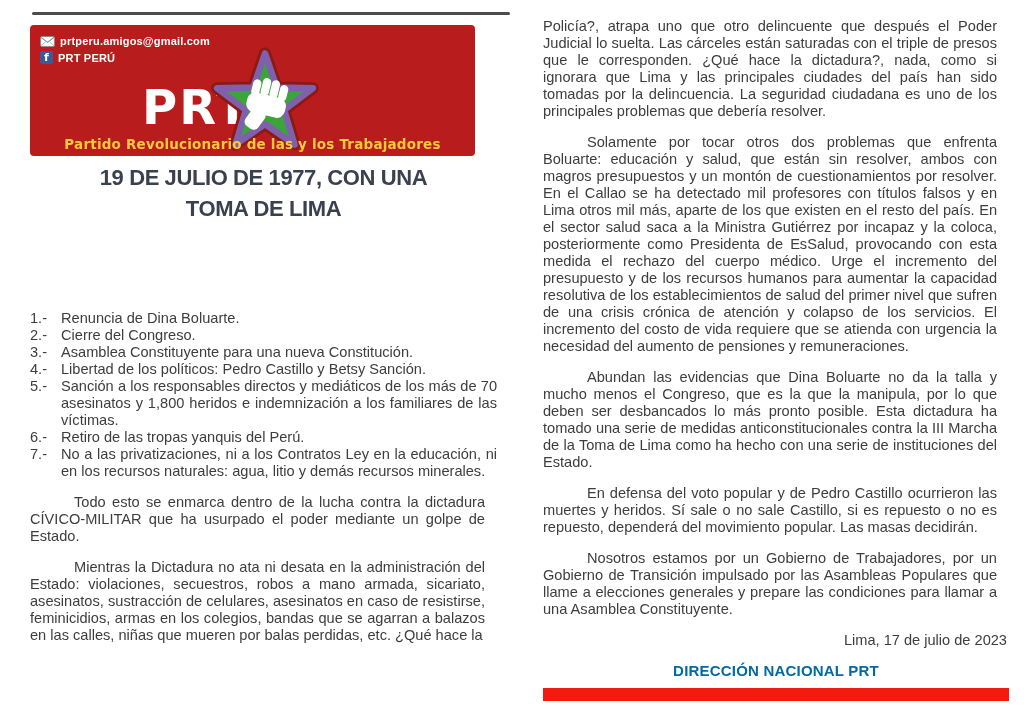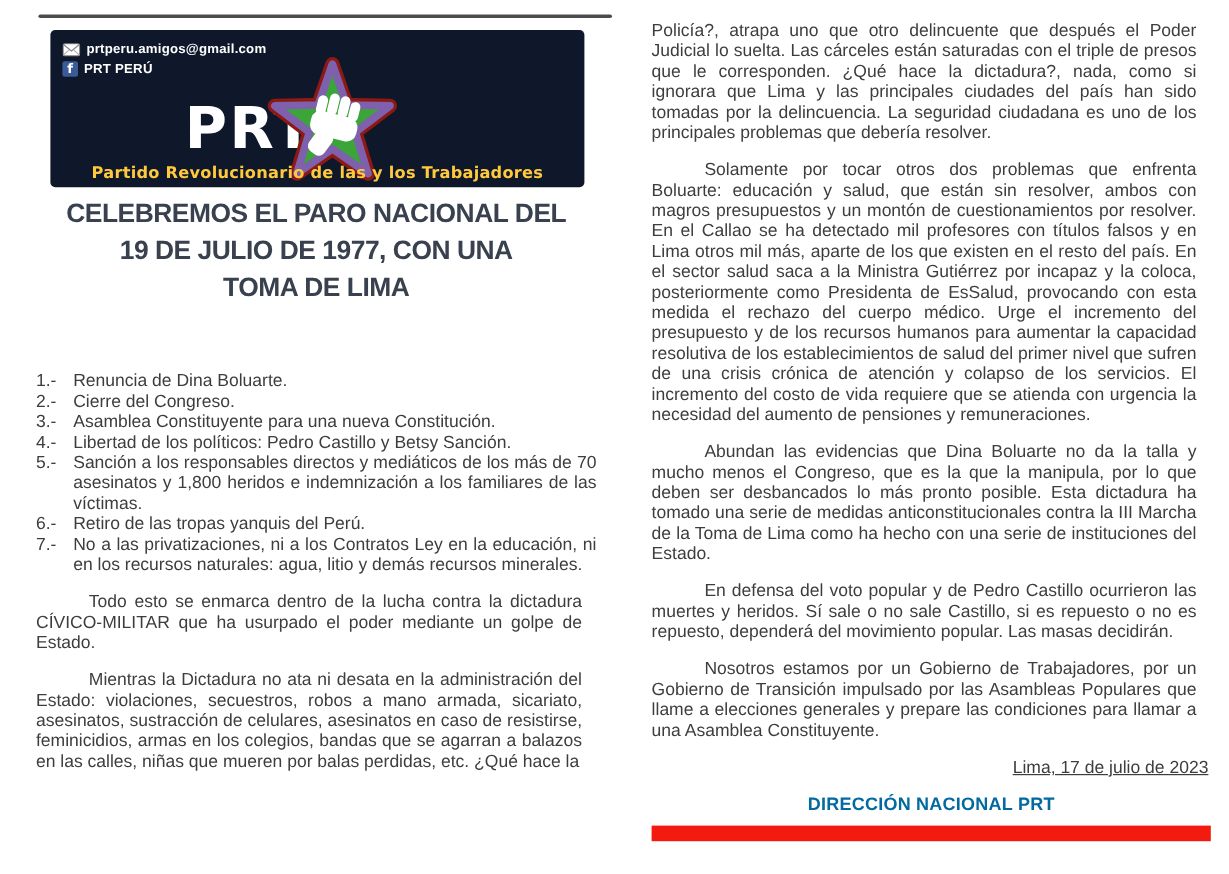--- a/index.html
+++ b/index.html
@@ -9,22 +9,22 @@
   }
   .col{position:absolute;top:0;}
   .col-left{left:30px;width:467px;}
   .col-right{left:543px;width:466px;top:0;}
 
   
   .scan-line{position:absolute;left:2px;top:12px;width:478px;height:3px;background:#4c4c4c;border-radius:2px;}
 
   
   .banner{
-    position:absolute;left:12px;top:25px;width:445px;height:131px;
-    background:#0f172a;border-radius:4px;
+    position:absolute;left:0;top:25px;width:445px;height:131px;
+    background:#b91c1c;border-radius:4px;
   }
   .banner-contact{position:absolute;left:10px;top:10px;}
   .contact-row{display:flex;align-items:center;gap:5px;margin-bottom:4px;color:#fff;font-size:11px;font-weight:bold;letter-spacing:.2px;}
   .env-icon{width:15px;height:11px;display:block;}
   .fb-icon{
     width:13px;height:13px;background:#3A5A98;border-radius:2px;color:#fff;
     font-size:11px;font-weight:bold;text-align:center;line-height:13px;font-family:"DejaVu Sans",sans-serif;
   }
   .banner-links{position:absolute;right:12px;top:12px;text-align:right;color:#fff;font-size:11px;font-weight:bold;line-height:1.45;letter-spacing:.3px;}
   .logo-text{
@@ -49,21 +49,21 @@
   .left-body{top:294px;}
   .right-body{position:absolute;left:0;top:18px;width:466px;font-size:14.6px;line-height:17px;}
   .p{text-align:justify;margin:0 12px 14px 0;}
   .indent{text-indent:44px;}
   .list{margin:16px 0 0 0;}
   .li{display:flex;}
   .li .marker{flex:0 0 31px;}
   .li .txt{flex:1;text-align:justify;}
   .mt{margin-top:14px;}
 
-  .date-line{text-align:right;margin-top:0;padding-right:2px;text-decoration:underline;}
+  .date-line{text-align:right;margin-top:0;padding-right:2px;}
   .signature{text-align:center;font-weight:bold;color:#0369a1;font-size:15px;margin-top:13px;letter-spacing:.2px;}
   .red-bar{height:13px;background:#F31B10;margin-top:9px;}
 </style>
 </head>
 <body>
 
 <div class="col col-left">
 
   <div class="scan-line"></div>
 
@@ -96,21 +96,20 @@
         <rect x="72" y="37" width="9" height="18" rx="4.5"></rect>
         <rect x="40" y="52" width="43" height="22" rx="9"></rect>
         <rect x="45" y="68" width="17" height="24" rx="6" transform="rotate(22 53 80)"></rect>
       </g>
     </svg>
 
     <div class="banner-tagline">Partido Revolucionario de las y los Trabajadores</div>
   </div>
 
   <div class="headline">
-    <div>CELEBREMOS EL PARO NACIONAL DEL</div>
     <div>19 DE JULIO DE 1977, CON UNA</div>
     <div>TOMA DE LIMA</div>
   </div>
 
   <div class="body-block left-body">
 
     <div class="list">
       <div class="li">
         <span class="marker">1.-</span>
         <span class="txt">Renuncia de Dina Boluarte.</span>

